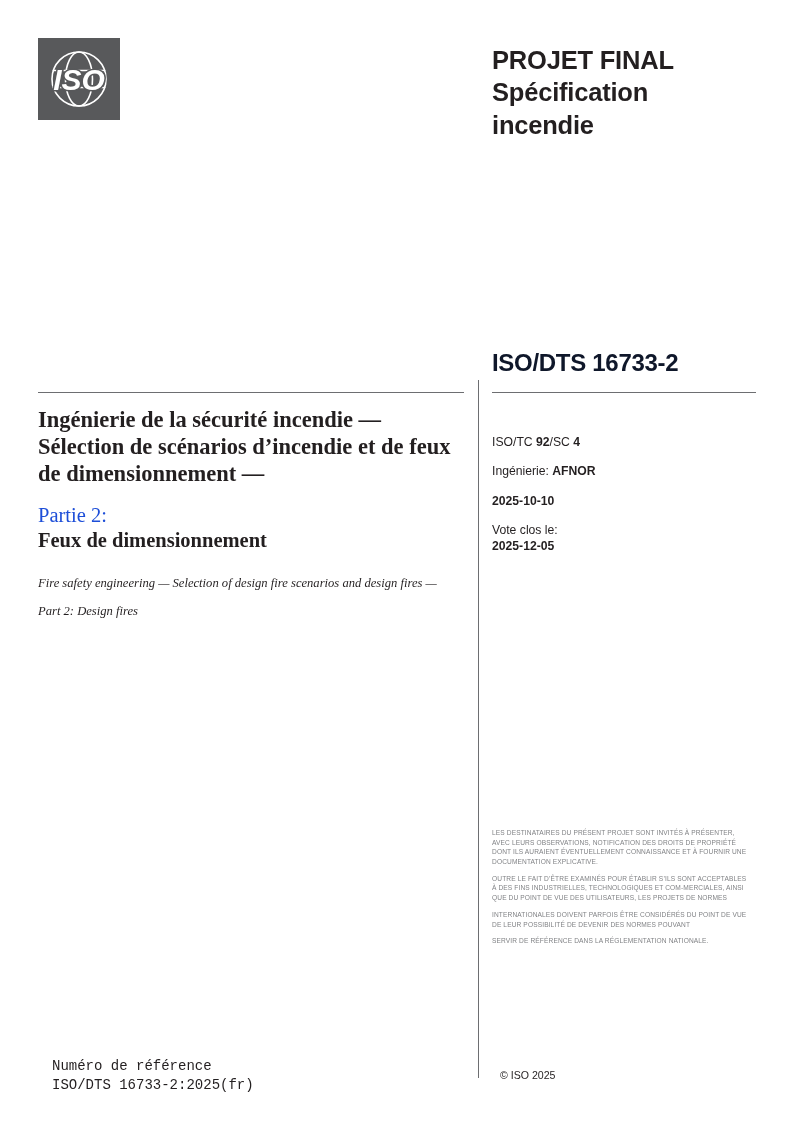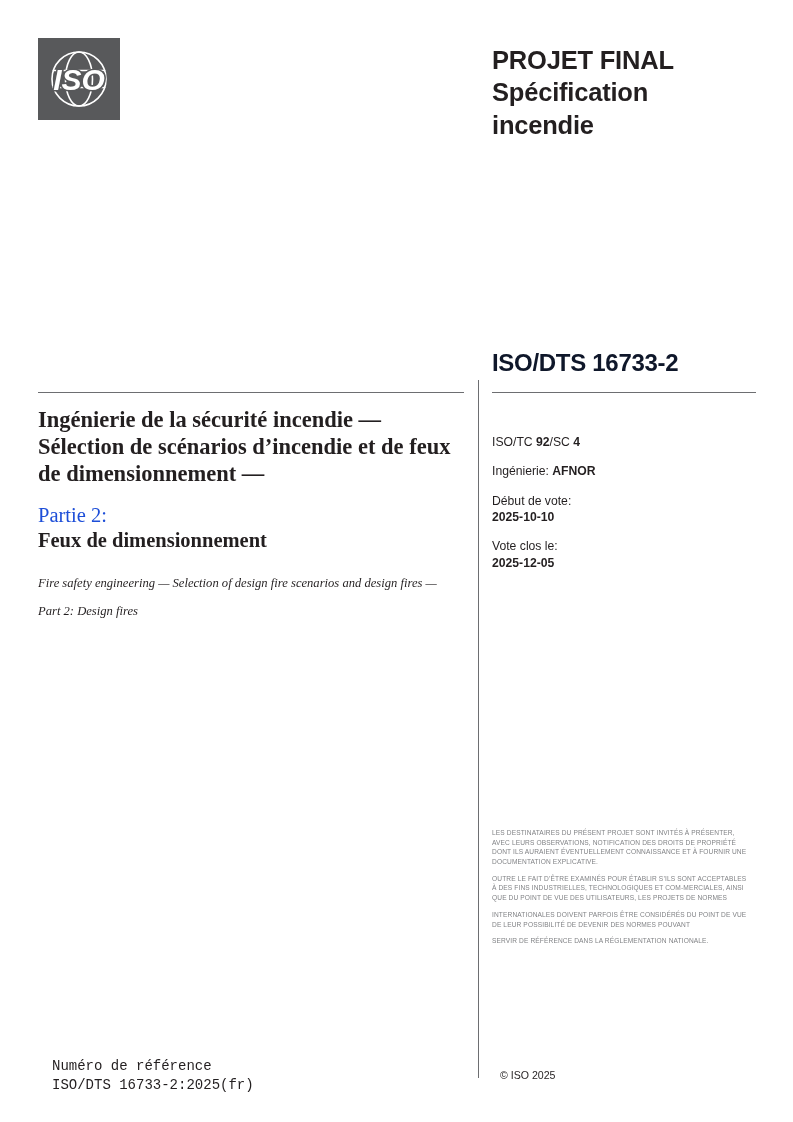--- a/index.html
+++ b/index.html
@@ -211,21 +211,20 @@
   </div>
 
   <div class="meta-block">
     <div class="meta-row">
       <span>ISO/TC </span><b>92</b><span>/SC </span><b>4</b>
     </div>
     <div class="meta-row">
       <span>Ingénierie: </span><b>AFNOR</b>
     </div>
     <div class="meta-row">
-      <div>Début de vote:</div>
       <b>2025-10-10</b>
     </div>
     <div class="meta-row">
       <div>Vote clos le:</div>
       <b>2025-12-05</b>
     </div>
   </div>
 
   <div class="disclaimer">
     <p>Les destinataires du présent projet sont invités à présenter, avec leurs observations, notification des droits de propriété dont ils auraient éventuellement connaissance et à fournir une documentation explicative.</p>

